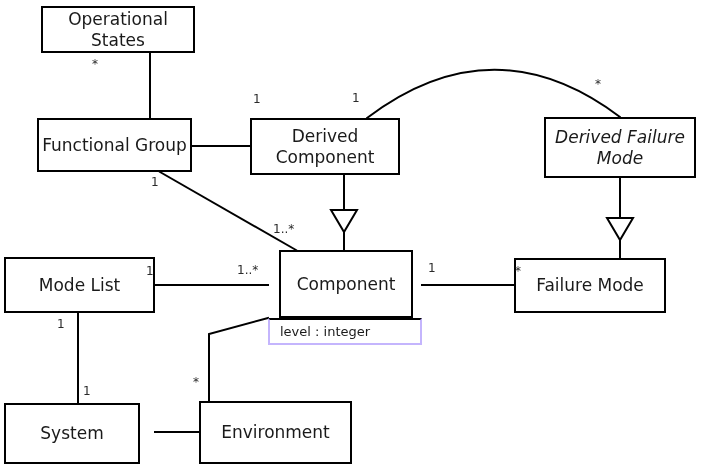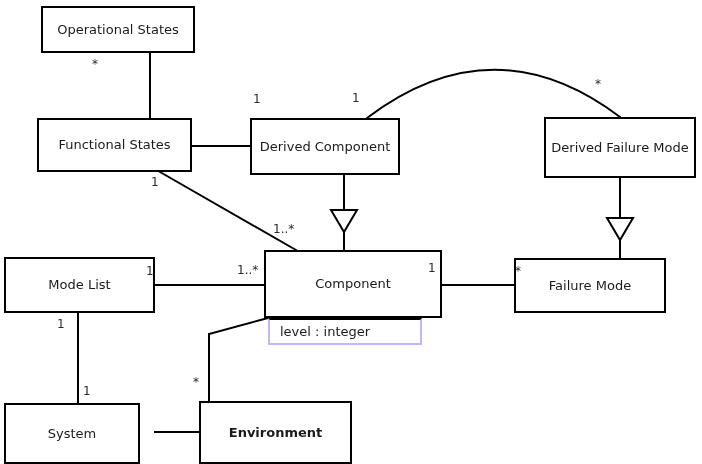--- a/index.html
+++ b/index.html
@@ -30,21 +30,21 @@
     background: #ffffff;
     z-index: 2;
   }
   .uml-name-compartment {
     display: flex;
     align-items: center;
     justify-content: center;
     box-sizing: border-box;
     width: 100%;
     height: 100%;
-    font-size: 13px;
+    font-size: 17px;
     color: #1a1a1a;
     text-align: center;
     line-height: 1.2;
   }
   .uml-attr-compartment {
     position: absolute;
     box-sizing: border-box;
     border: 2px solid #c4b5fd;
     border-top: 2px solid #000000;
     background: #ffffff;
@@ -105,42 +105,42 @@
         <polyline points="620,178 620,258" fill="none" stroke="#000000" stroke-width="2" stroke-linecap="square" stroke-linejoin="miter"></polyline>
         <polygon points="607,218 633,218 620,240" fill="#ffffff" stroke="#000000" stroke-width="2" stroke-linejoin="miter"></polygon>
       </g>
     </svg>
 
   <div id="class-layer">
       <div class="uml-class" style="left: 41px; top: 6px; width: 154px; height: 47px;">
         <div class="uml-name-compartment">Operational States</div>
       </div>
       <div class="uml-class" style="left: 37px; top: 118px; width: 155px; height: 54px;">
-        <div class="uml-name-compartment">Functional States</div>
+        <div class="uml-name-compartment">Functional Group</div>
       </div>
       <div class="uml-class" style="left: 250px; top: 118px; width: 150px; height: 57px;">
         <div class="uml-name-compartment">Derived Component</div>
       </div>
-      <div class="uml-class" style="left: 544px; top: 117px; width: 152px; height: 61px;">
+      <div class="uml-class" style="left: 544px; top: 117px; width: 152px; height: 61px; font-style: italic;">
         <div class="uml-name-compartment">Derived Failure Mode</div>
       </div>
       <div class="uml-class" style="left: 4px; top: 257px; width: 151px; height: 56px;">
         <div class="uml-name-compartment">Mode List</div>
       </div>
-      <div class="uml-class" style="left: 264px; top: 250px; width: 178px; height: 68px;">
+      <div class="uml-class" style="left: 279px; top: 250px; width: 134px; height: 68px;">
         <div class="uml-name-compartment">Component</div>
       </div>
       <div class="uml-attr-compartment" style="left: 268px; top: 318px; width: 154px; height: 27px;">level : integer</div>
       <div class="uml-class" style="left: 514px; top: 258px; width: 152px; height: 55px;">
         <div class="uml-name-compartment">Failure Mode</div>
       </div>
       <div class="uml-class" style="left: 4px; top: 403px; width: 136px; height: 61px;">
         <div class="uml-name-compartment">System</div>
       </div>
-      <div class="uml-class" style="left: 199px; top: 401px; width: 153px; height: 63px; font-weight: bold;">
+      <div class="uml-class" style="left: 199px; top: 401px; width: 153px; height: 63px;">
         <div class="uml-name-compartment">Environment</div>
       </div>
     </div>
   <div id="label-layer">
       <span class="multiplicity" style="left: 92px; top: 58px;">*</span>
       <span class="multiplicity" style="left: 253px; top: 93px;">1</span>
       <span class="multiplicity" style="left: 352px; top: 92px;">1</span>
       <span class="multiplicity" style="left: 595px; top: 78px;">*</span>
       <span class="multiplicity" style="left: 151px; top: 176px;">1</span>
       <span class="multiplicity" style="left: 273px; top: 223px;">1..*</span>

